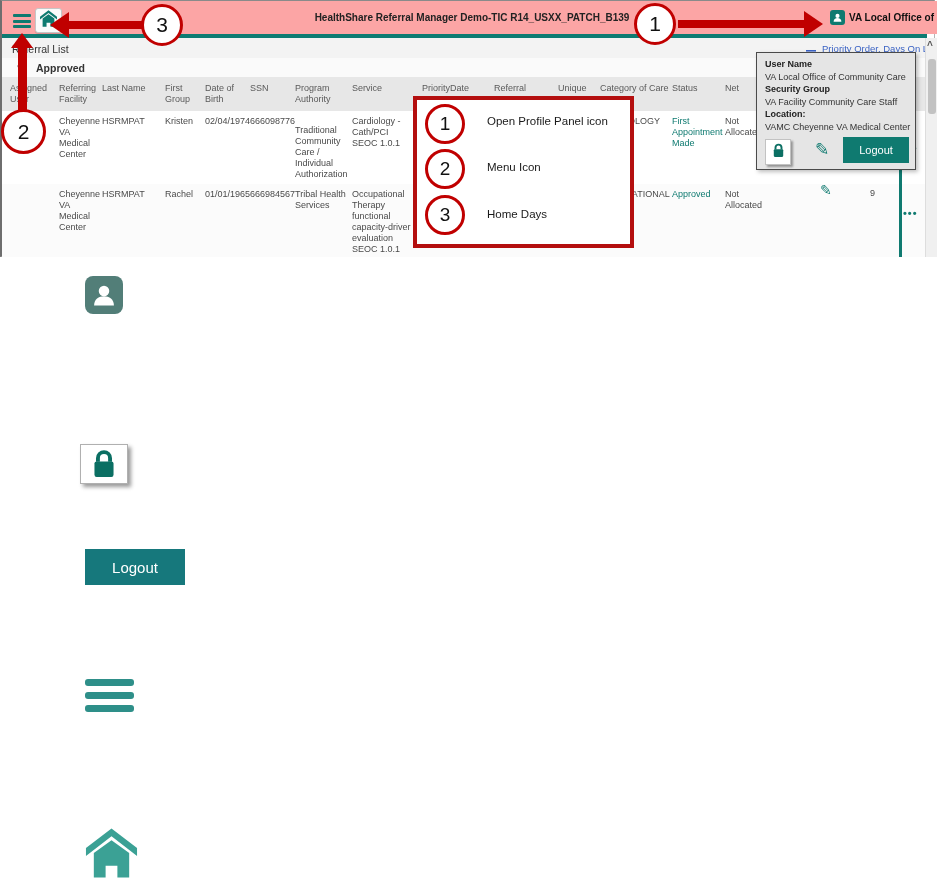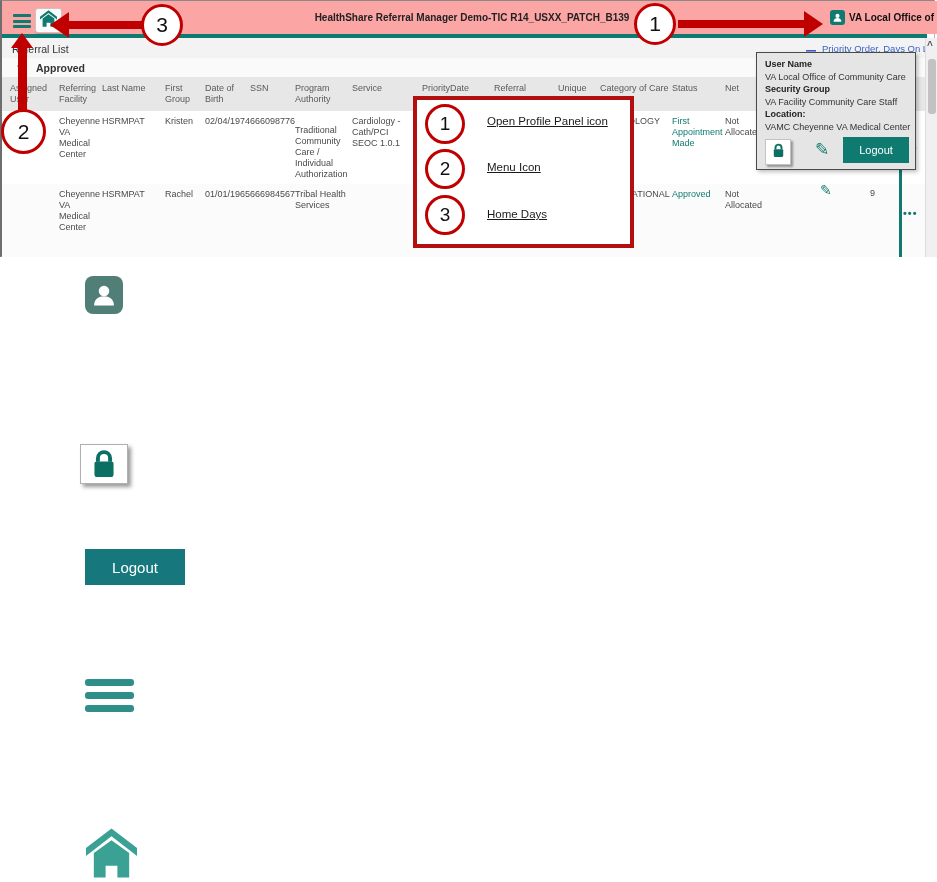--- a/index.html
+++ b/index.html
@@ -42,21 +42,21 @@
   .status{color:#0E7A70;}
   .dots{color:#0F7A70;font-weight:bold;font-size:11px;letter-spacing:1px;}
   .pencil{color:#0F7A70;}
   .tealvline{left:897px;top:160px;width:3px;height:96px;background:#0F7A70;}
 
   
   .cbox{left:413px;top:96px;width:221px;height:152px;background:#fff;border:4px solid #B40F0F;box-sizing:border-box;z-index:5;}
   .ccirc{position:absolute;width:40px;height:40px;border:3px solid #C00000;border-radius:50%;background:#fff;
          box-sizing:border-box;display:flex;align-items:center;justify-content:center;
          font-size:19px;color:#111;}
-  .clabel{position:absolute;font-size:11.5px;color:#1a1a1a;white-space:nowrap;text-decoration:underline;}
+  .clabel{position:absolute;font-size:11.5px;color:#1a1a1a;white-space:nowrap;}
 
   
   .bigcirc{position:absolute;width:42px;height:42px;border:3px solid #C00000;border-radius:50%;background:#fff;
            box-sizing:border-box;display:flex;align-items:center;justify-content:center;
            font-size:21px;color:#111;z-index:6;}
   .shaft{position:absolute;background:#C00000;z-index:6;}
   .tri{position:absolute;width:0;height:0;z-index:6;}
 
   
   .panel{left:736px;top:52px;width:160px;height:118px;background:#e5e5e5;border:1px solid #4a4a4a;
@@ -162,20 +162,21 @@
       <div class="cell dots" style="left:901px;top:32px">•••</div>
     </div>
 
     <div class="abs row2">
       <div class="cell" style="left:57px;top:5px;width:44px">Cheyenne VA Medical Center</div>
       <div class="cell" style="left:100px;top:5px;width:60px">HSRMPAT</div>
       <div class="cell" style="left:163px;top:5px;width:64px">Rachel</div>
       <div class="cell" style="left:203px;top:5px;width:54px">01/01/1965</div>
       <div class="cell" style="left:248px;top:5px;width:48px">666984567</div>
       <div class="cell" style="left:293px;top:5px;width:58px">Tribal Health Services</div>
+      <div class="cell" style="left:350px;top:5px;width:64px">Occupational Therapy functional capacity-driver evaluation SEOC 1.0.1</div>
       <div class="cell" style="left:598px;top:5px;width:80px;white-space:nowrap">OCCUPATIONAL</div>
       <div class="cell status" style="left:670px;top:5px;width:50px">Approved</div>
       <div class="cell" style="left:723px;top:5px;width:42px">Not Allocated</div>
       <div class="cell pencil" style="left:818px;top:1px;font-size:14px">✎</div>
       <div class="cell" style="left:868px;top:4px">9</div>
       <div class="cell dots" style="left:901px;top:24px">•••</div>
     </div>
 
     <div class="abs tealvline"></div>
   </div>

